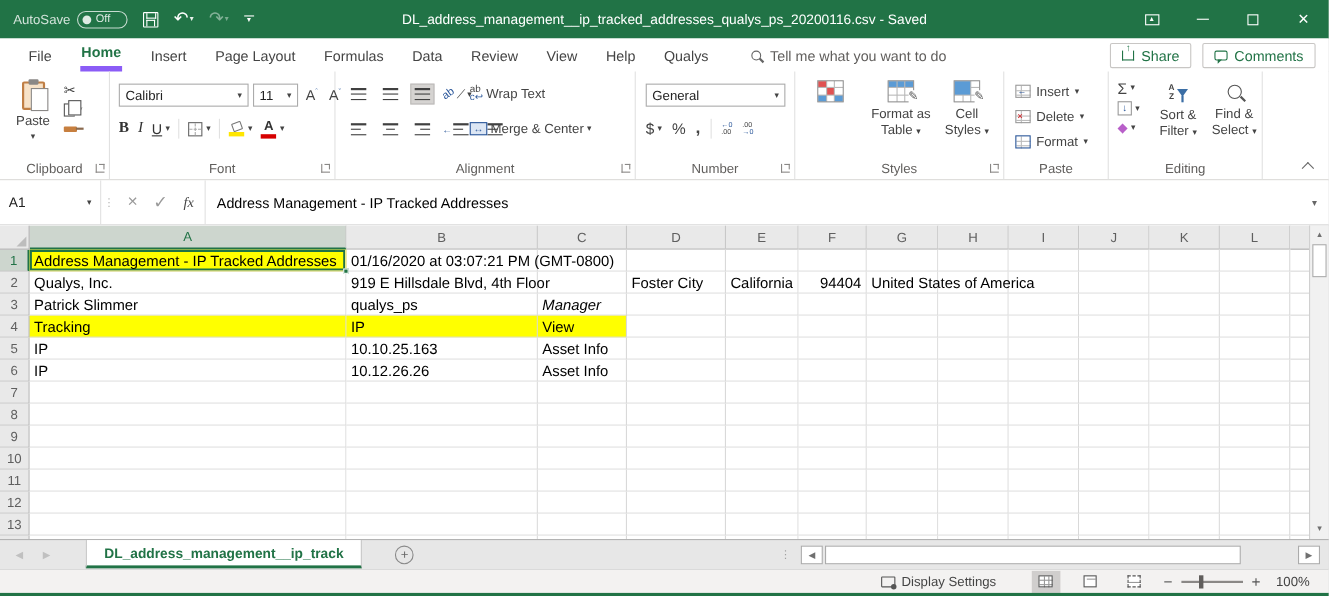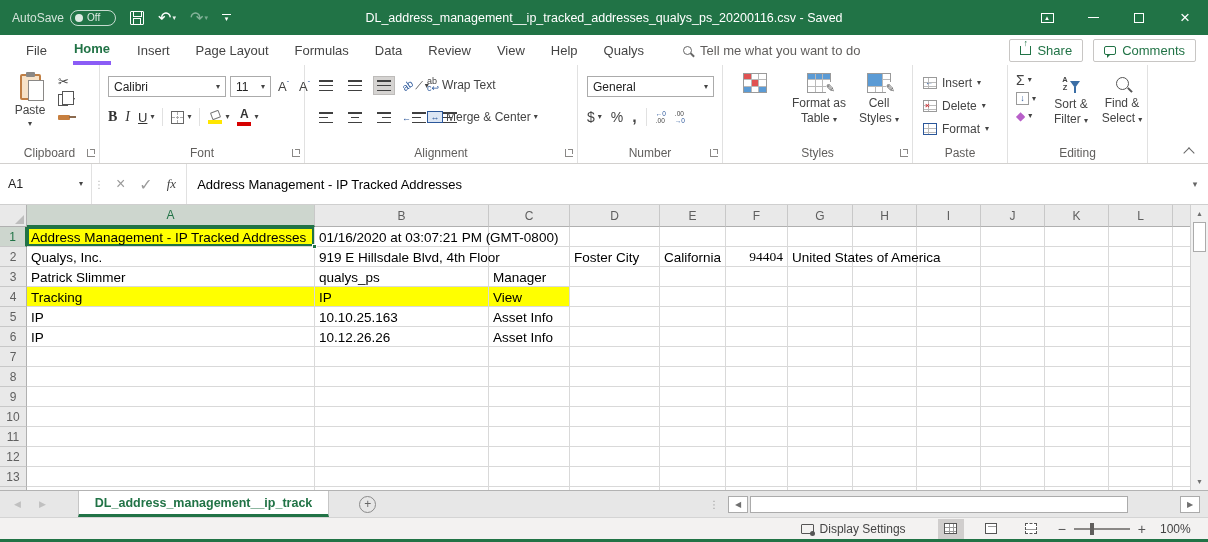--- a/index.html
+++ b/index.html
@@ -27,21 +27,21 @@
   .winbtn{width:46px;height:35px;display:flex;align-items:center;justify-content:center}
   .ribopt-ico{width:13px;height:10px;border:1px solid #fff;display:flex;align-items:flex-start;justify-content:center;font-size:7px;line-height:1}
   .min-ico{width:11px;height:1.5px;background:#fff}
   .max-ico{width:10px;height:10px;border:1px solid #fff}
   .close-ico{font-size:17px;line-height:1}
 
   
   #menubar{position:absolute;left:0;top:35px;width:1208px;height:30px;background:#fff;display:flex;align-items:center}
   #menu-tabs{display:flex;align-items:center;padding-left:13px}
   .mtab{padding:0 13px;font-size:13px;color:#444;height:30px;display:flex;align-items:center}
-  .mtab.active span{color:#217346;font-weight:700;border-bottom:4px solid #8b5cf6;padding:5px 1px}
+  .mtab.active span{color:#217346;font-weight:700;border-bottom:6px solid #8b5cf6;padding:5px 1px}
   .tellme{display:flex;align-items:center;gap:8px;margin-left:26px;color:#605e5c;font-size:13px}
   .mag{width:9px;height:9px;border:1.5px solid #666;border-radius:50%;position:relative;flex:none}
   .mag::after{content:"";position:absolute;width:5px;height:1.5px;background:#666;transform:rotate(45deg);right:-4px;bottom:-2px}
   .mb-right{margin-left:auto;display:flex;gap:10px;padding-right:12px}
   .pillbtn{display:flex;align-items:center;gap:6px;border:1px solid #c8c6c4;border-radius:2px;padding:3px 10px;color:#217346;font-size:13px}
   .share-ico{width:11px;height:9px;border:1.2px solid #217346;border-top:none;position:relative}
   .share-ico::after{content:"↑";position:absolute;left:2px;top:-8px;font-size:9px;color:#217346}
   .comment-ico{width:12px;height:9px;border:1.2px solid #217346;border-radius:2px;position:relative}
   .comment-ico::after{content:"";position:absolute;left:2px;bottom:-4px;border-left:4px solid #217346;border-bottom:4px solid transparent}
 
@@ -655,42 +655,42 @@
         <div class="cell" style="width: 174px;">
           <span class="txt">919 E Hillsdale Blvd, 4th Floor</span>
         </div>
         <div class="cell" style="width: 81px;"></div>
         <div class="cell" style="width: 90px;">
           <span class="txt">Foster City</span>
         </div>
         <div class="cell" style="width: 66px;">
           <span class="txt">California</span>
         </div>
-        <div class="cell" style="width: 62px; font-family: Liberation Serif, serif;">
+        <div class="cell" style="width: 62px;">
           <span class="txt right">94404</span>
         </div>
         <div class="cell" style="width: 65px;">
           <span class="txt">United States of America</span>
         </div>
         <div class="cell" style="width: 64px;"></div>
         <div class="cell" style="width: 64px;"></div>
         <div class="cell" style="width: 64px;"></div>
         <div class="cell" style="width: 64px;"></div>
         <div class="cell" style="width: 64px;"></div>
         <div class="fillcell"></div>
       </div>
       <div class="gridrow">
         <div class="rowhdr">3</div>
         <div class="cell" style="width: 288px;">
           <span class="txt">Patrick Slimmer</span>
         </div>
         <div class="cell" style="width: 174px;">
           <span class="txt">qualys_ps</span>
         </div>
-        <div class="cell" style="width: 81px;">
+        <div class="cell" style="width: 81px; font-style: italic;">
           <span class="txt">Manager</span>
         </div>
         <div class="cell" style="width: 90px;"></div>
         <div class="cell" style="width: 66px;"></div>
         <div class="cell" style="width: 62px;"></div>
         <div class="cell" style="width: 65px;"></div>
         <div class="cell" style="width: 64px;"></div>
         <div class="cell" style="width: 64px;"></div>
         <div class="cell" style="width: 64px;"></div>
         <div class="cell" style="width: 64px;"></div>

